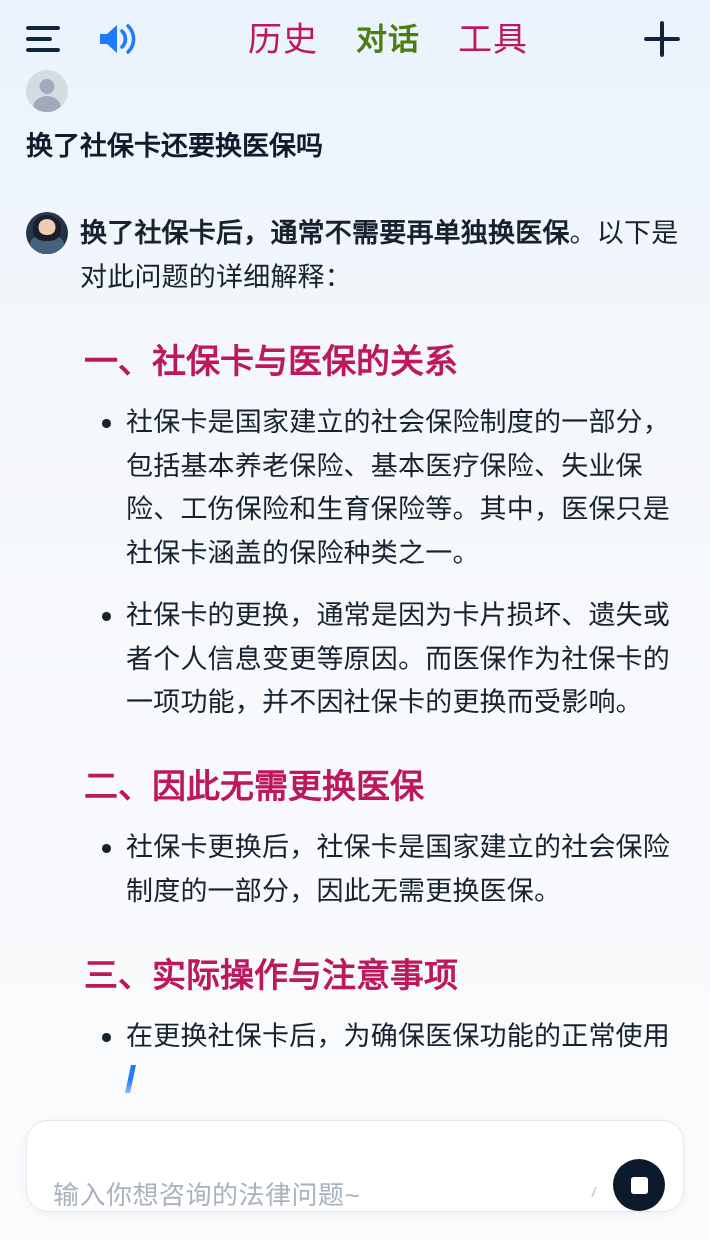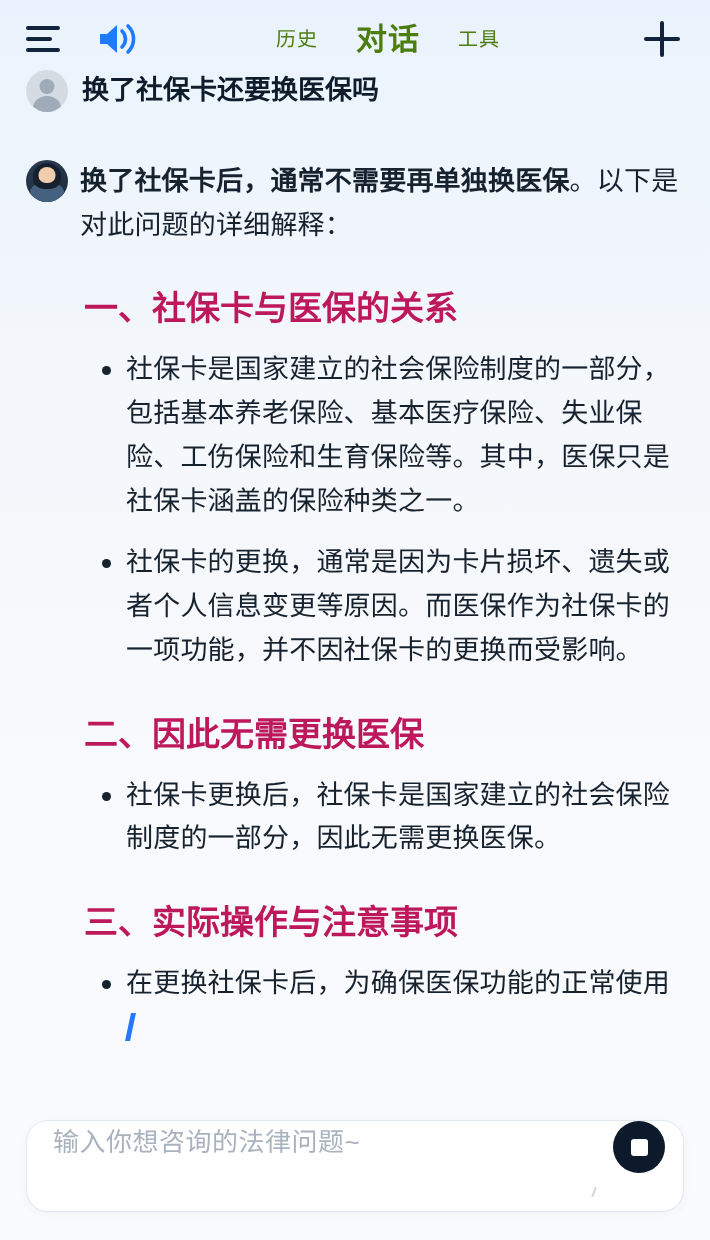--- a/index.html
+++ b/index.html
@@ -47,22 +47,22 @@
 
   .tabs {
     flex: 1;
     display: flex;
     align-items: center;
     justify-content: center;
     gap: 34px;
     margin-left: -4px;
   }
   .tab {
-    font-size: 20px;
-    color: #4d7c0f;
+    font-size: 34px;
+    color: #be185d;
     letter-spacing: 1px;
     cursor: pointer;
     line-height: 1;
     padding: 4px 2px;
   }
   .tab.active {
     color: #4d7c0f;
     font-weight: bold;
     font-size: 31px;
   }
@@ -90,20 +90,21 @@
     bottom: 134px;
     overflow: hidden;
     padding: 0 26px;
   }
 
   .msg-user {
     display: flex;
     align-items: flex-start;
     gap: 14px;
     margin-top: 2px;
+    flex-direction: column;
   }
   .avatar {
     width: 42px; height: 42px;
     border-radius: 50%;
     flex: 0 0 auto;
     overflow: hidden;
     position: relative;
   }
   .avatar-user {
     background: #d4dbe3;
@@ -251,21 +252,21 @@
     padding: 0 26px 14px;
     z-index: 6;
   }
   .input-wrap {
     flex: 1;
     height: 92px;
     background: #ffffff;
     border: 1px solid #e2e8ef;
     border-radius: 22px;
     display: flex;
-    align-items: flex-start;
+    align-items: flex-end;
     padding: 0 18px 0 26px;
     box-shadow: 0 2px 10px rgba(25,50,85,0.05);
     position: relative;
   }
   .input-placeholder {
     flex: 1;
     font-size: 26px;
     color: #a9b3bf;
     letter-spacing: 0.5px;
     user-select: none;

